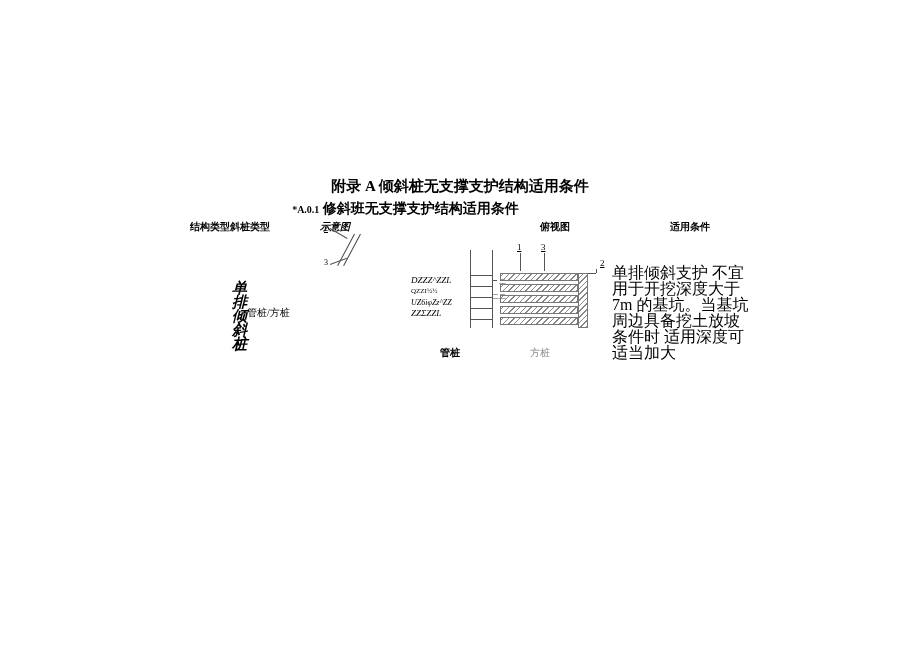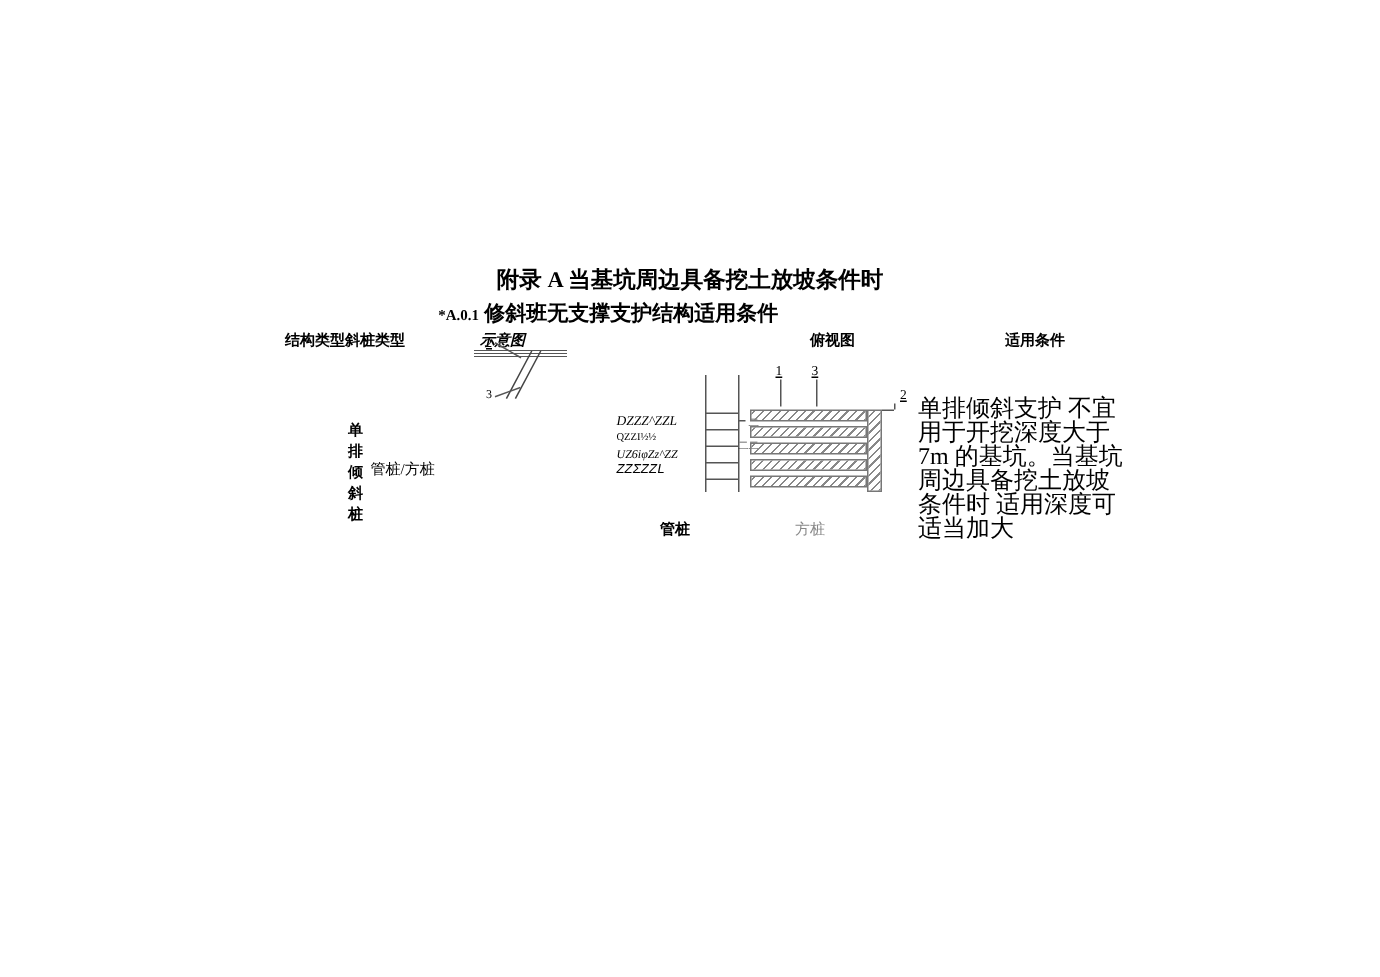--- a/index.html
+++ b/index.html
@@ -42,25 +42,26 @@
       color: #000;
     }
     .hdr-col1 { left: 190px; }
     .hdr-col2 { left: 320px; font-style: italic; }
     .hdr-col3 { left: 540px; }
     .hdr-col4 { left: 670px; }
     .row-label {
       position: absolute;
       top: 281px;
       left: 232px;
-      font-size: 10px;
+      font-size: 15px;
       font-weight: bold;
       color: #000;
       width: 11px;
       line-height: 14px;
+      font-style: italic;
     }
     .pile-type {
       position: absolute;
       top: 306px;
       left: 247px;
       font-size: 10px;
       color: #000;
     }
     .sketch-area {
       position: absolute;
@@ -139,21 +140,21 @@
       font-size: 9px;
       color: #000;
       font-style: italic;
       line-height: 11px;
       text-align: left;
       width: 58px;
     }
     .pipe-text .r1 { display:block; }
     .pipe-text .r2 { display:block; font-size: 7px; font-style: normal;}
     .pipe-text .r3 { display:block; font-size: 8px;}
-    .pipe-text .r4 { display:block;font-family:Liberation Mono, monospace; }
+    .pipe-text .r4 { display:block; }
     .pipe-lines {
       position: absolute;
       top: 250px;
       left: 470px;
       width: 22px;
       height: 78px;
     }
     .pipe-lines .vleft { position:absolute; left:0; top:0; width:0.5px; height:78px; background:#555; }
     .pipe-lines .vright { position:absolute; right:0; top:0; width:0.5px; height:78px; background:#555; }
     .pipe-lines .hr { position:absolute; left:0; right:0; height:0.5px; background:#555; }
@@ -213,21 +214,21 @@
       font-size: 16px;
       color: #000;
       line-height: 16px;
     }
   </style>
 </head>
 <body>
 
 <div class="title-main">
   <span>附录 A</span>
-  <span>当基坑周边具备挖土放坡条件时</span>
+  <span>倾斜桩无支撑支护结构适用条件</span>
 </div>
 <div class="title-sub">
   <span class="prefix">*A.0.1</span>
   <span>修斜班无支撑支护结构适用条件</span>
 </div>
 
 <div class="hdr hdr-col1">结构类型斜桩类型</div>
 <div class="hdr hdr-col2">示意图</div>
 <div class="hdr hdr-col3">俯视图</div>
 <div class="hdr hdr-col4">适用条件</div>

